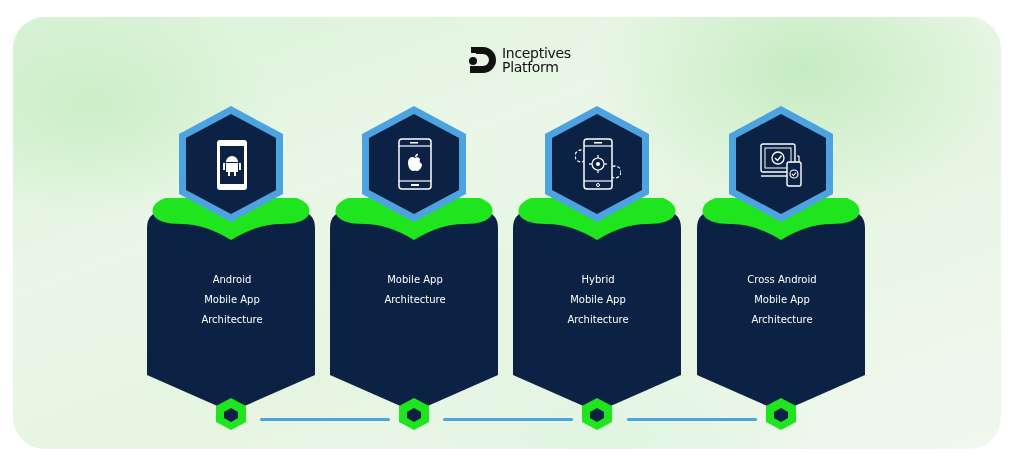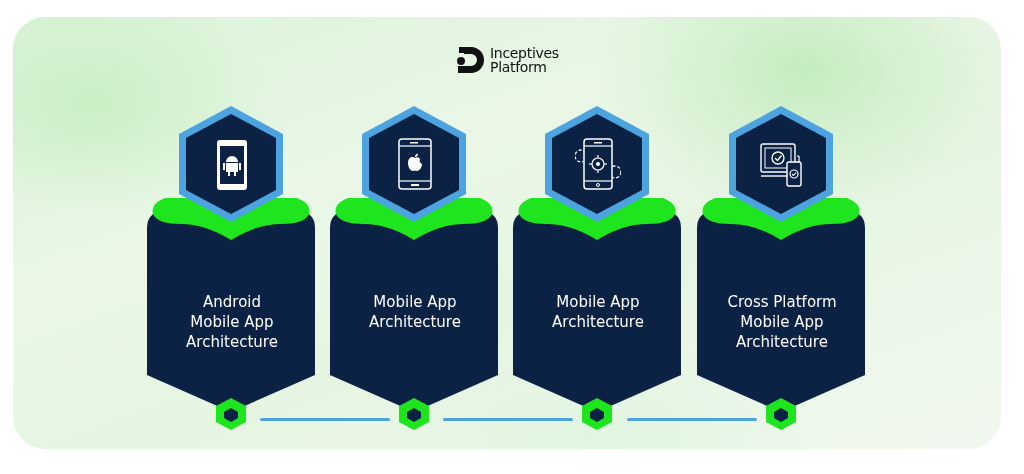--- a/index.html
+++ b/index.html
@@ -3,26 +3,26 @@
 <meta charset="utf-8">
 <style>
   html,body{margin:0;padding:0;}
   body{width:1024px;height:474px;background:#ffffff;position:relative;overflow:hidden;font-family:"Liberation Sans",sans-serif;}
   .panel{position:absolute;left:13px;top:17px;width:988px;height:432px;border-radius:32px;
     background:
       radial-gradient(ellipse 300px 200px at 80% 12%, rgba(185,232,180,0.75), rgba(185,232,180,0) 70%),
       radial-gradient(ellipse 260px 160px at 8% 20%, rgba(200,238,196,0.9), rgba(200,238,196,0) 70%),
       radial-gradient(ellipse 320px 160px at 60% 100%, rgba(220,245,222,0.8), rgba(220,245,222,0) 70%),
       linear-gradient(160deg,#d9f2d6 0%,#eaf7e7 35%,#e6f5e2 60%,#f1f8ef 100%);}
-  .logo{position:absolute;left:456px;top:44px;display:flex;align-items:center;gap:4px;}
+  .logo{position:absolute;left:468px;top:44px;display:flex;align-items:center;gap:4px;}
   .logo-mark{width:30px;height:32px;}
   .logo-text{display:flex;flex-direction:column;line-height:14px;font-size:14px;color:#111;font-family:"DejaVu Sans",sans-serif;letter-spacing:-0.3px;}
   .item{position:absolute;top:100px;width:174px;height:335px;}
   .item svg.shape{position:absolute;left:0;top:0;}
-  .label{position:absolute;left:0;top:192px;width:174px;text-align:center;color:#ffffff;font-size:15px;line-height:20px;font-family:"DejaVu Sans",sans-serif;}
+  .label{position:absolute;left:0;top:170px;width:174px;text-align:center;color:#ffffff;font-size:10px;line-height:20px;font-family:"DejaVu Sans",sans-serif;}
   .label span{display:block;}
   .icon{position:absolute;left:64px;top:36px;width:46px;height:56px;}
   .connector{position:absolute;top:418px;height:3px;background:#4da3e0;border-radius:2px;}
 </style>
 </head>
 <body>
 
 <div class="panel"></div>
 
 <div class="logo">
@@ -106,20 +106,21 @@
     <rect x="19" y="6" width="8" height="1.5" fill="#fff"></rect>
     <circle cx="23" cy="49" r="1.5" fill="none" stroke="#fff" stroke-width="1"></circle>
     <circle cx="23" cy="28" r="6" fill="none" stroke="#fff" stroke-width="1.2"></circle>
     <circle cx="23" cy="28" r="2" fill="#fff"></circle>
     <line x1="23" y1="19" x2="23" y2="22" stroke="#fff" stroke-width="1.2"></line>
     <line x1="23" y1="34" x2="23" y2="37" stroke="#fff" stroke-width="1.2"></line>
     <line x1="14" y1="28" x2="17" y2="28" stroke="#fff" stroke-width="1.2"></line>
     <line x1="29" y1="28" x2="32" y2="28" stroke="#fff" stroke-width="1.2"></line>
   </svg>
   <div class="label">
+    <span>Hybrid</span>
     <span>Mobile App</span>
     <span>Architecture</span>
   </div>
 </div>
 
 <div class="item" style="left:695px;">
   <svg class="shape" width="174" height="335" viewBox="0 0 174 335">
     <path d="M18 112 Q2 112 2 128 L2 275 L86 312 L170 275 L170 128 Q170 112 154 112 Z" fill="#0b2244"></path>
     <path d="M20 98 Q5 104 8 114 Q12 124 36 124 Q60 124 86 140 Q112 124 136 124 Q160 124 164 114 Q167 104 152 98 Z" fill="#1ee51e"></path>
     <path d="M86 6 L138 34 L138 94 L86 122 L34 94 L34 34 Z" fill="#4da3e0"></path>
@@ -133,21 +134,21 @@
     <line x1="2" y1="40" x2="30" y2="40" stroke="#fff" stroke-width="1.4"></line>
     <circle cx="19" cy="22" r="6" fill="none" stroke="#fff" stroke-width="1.3"></circle>
     <polyline points="16,22 18.5,24.5 22.5,19.5" fill="none" stroke="#fff" stroke-width="1.3"></polyline>
     <rect x="28" y="26" width="14" height="24" rx="2" fill="#0b2244" stroke="#fff" stroke-width="1.4"></rect>
     <circle cx="35" cy="38" r="4" fill="none" stroke="#fff" stroke-width="1.2"></circle>
     <polyline points="33,38 34.5,39.5 37,36.5" fill="none" stroke="#fff" stroke-width="1.1"></polyline>
     <line x1="38" y1="20" x2="40" y2="20" stroke="#fff" stroke-width="1.2"></line>
     <line x1="40" y1="20" x2="40" y2="26" stroke="#fff" stroke-width="1.2"></line>
   </svg>
   <div class="label">
-    <span>Cross Platform</span>
+    <span>Cross Android</span>
     <span>Mobile App</span>
     <span>Architecture</span>
   </div>
 </div>
 
 <div class="connector" style="left:260px;width:130px;"></div>
 <div class="connector" style="left:443px;width:130px;"></div>
 <div class="connector" style="left:627px;width:130px;"></div>
 
 </body></html>

